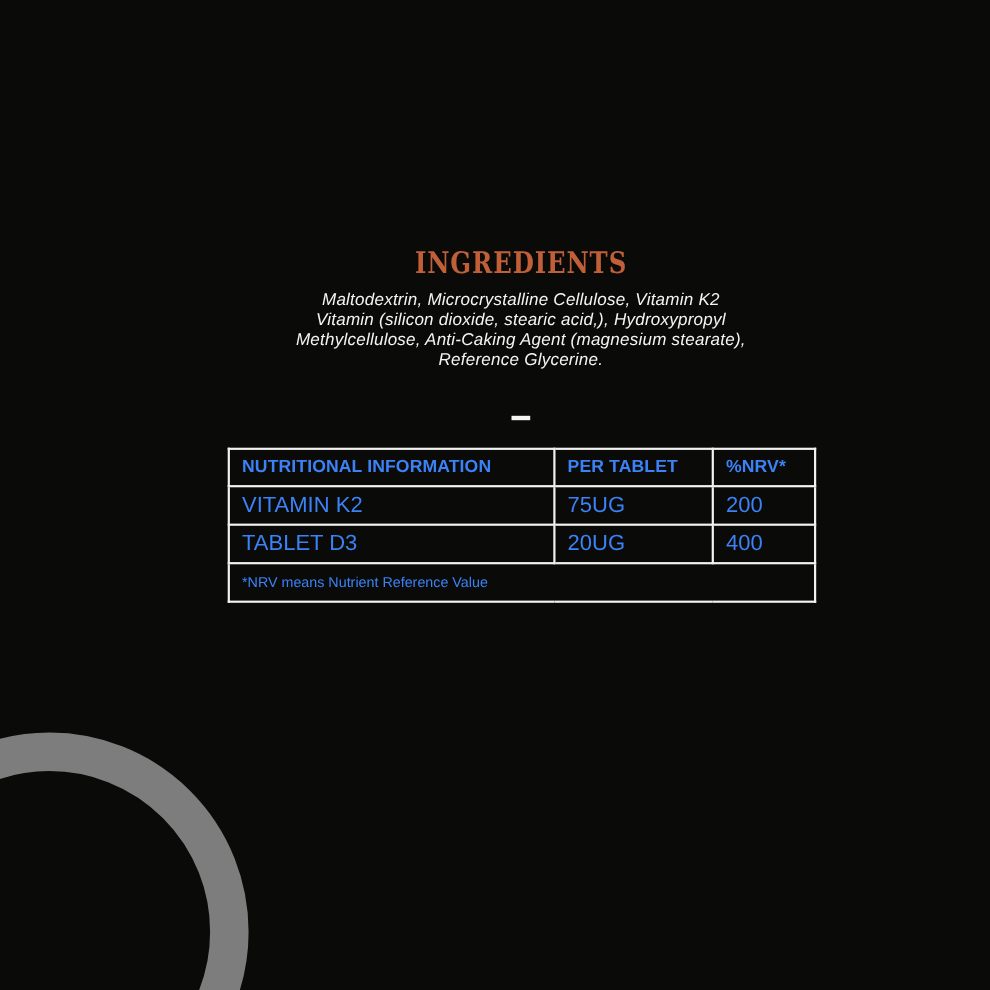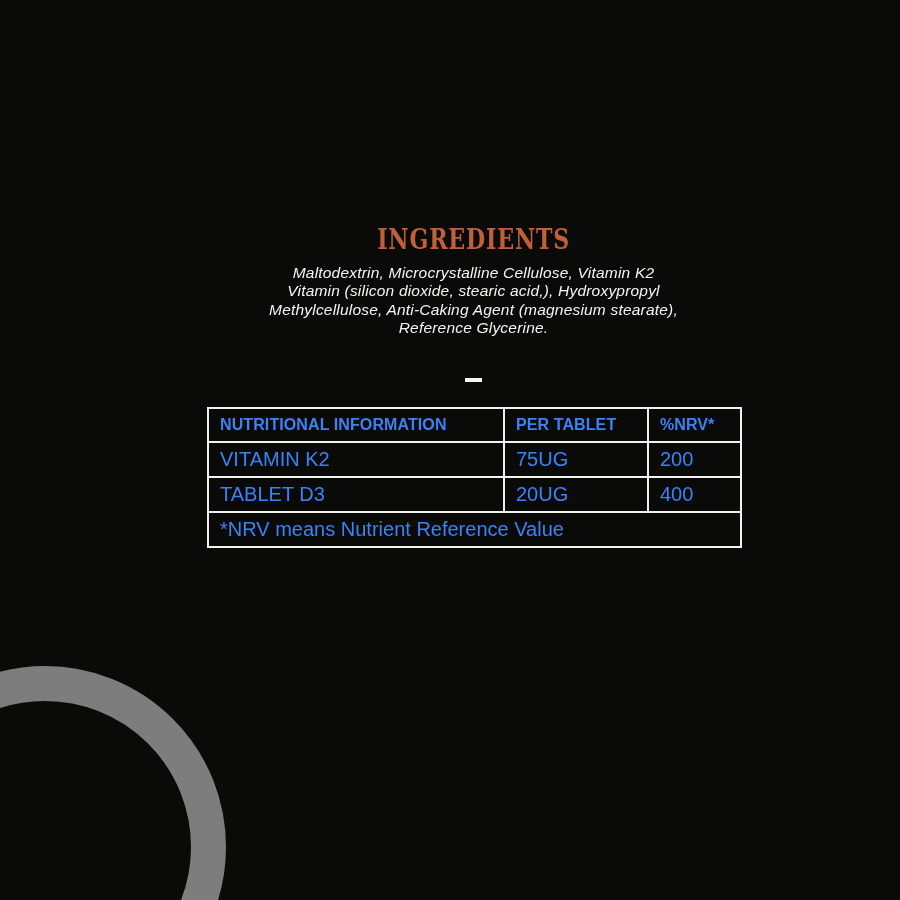--- a/index.html
+++ b/index.html
@@ -85,21 +85,21 @@
     font-size: 16px;
     font-weight: 700;
     letter-spacing: 0.1px;
   }
   table.nutrition td {
     height: 33px;
     font-size: 20px;
     font-weight: 400;
   }
   table.nutrition td.footnote-cell {
-    font-size: 20px;
+    font-size: 13px;
   }
   
   .ring-svg {
     position: absolute;
     left: 0;
     top: 0;
     pointer-events: none;
   }
 </style>
 </head>

